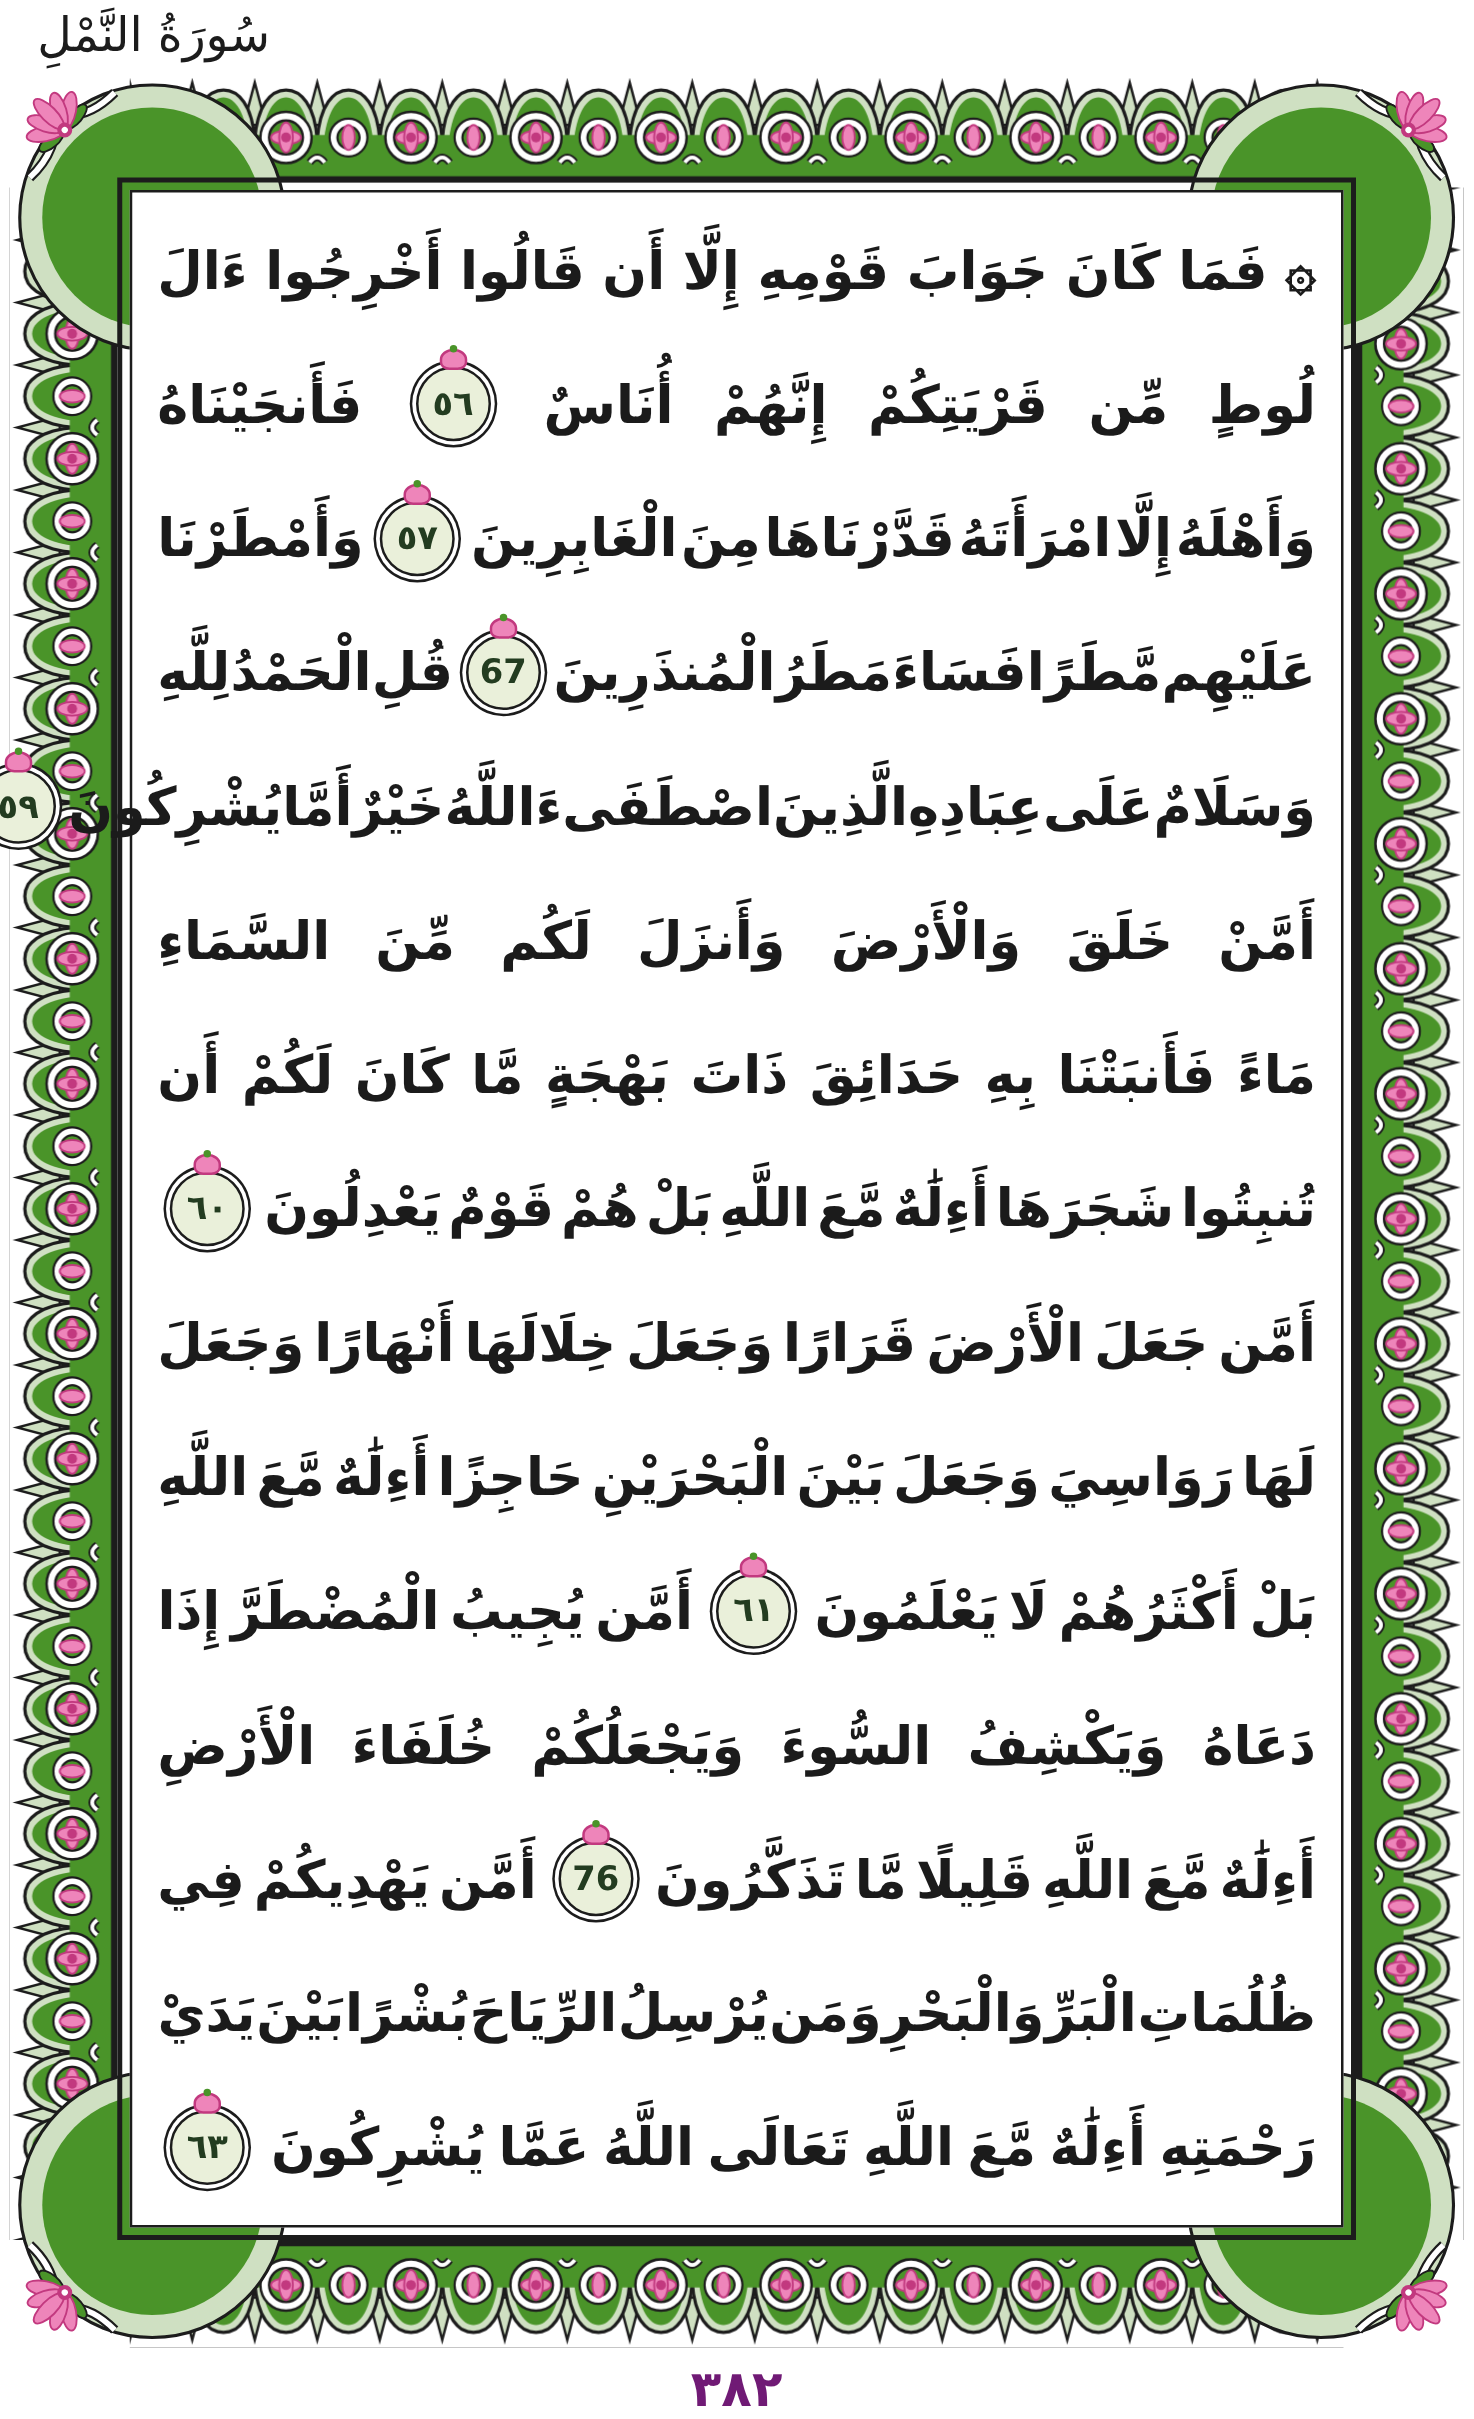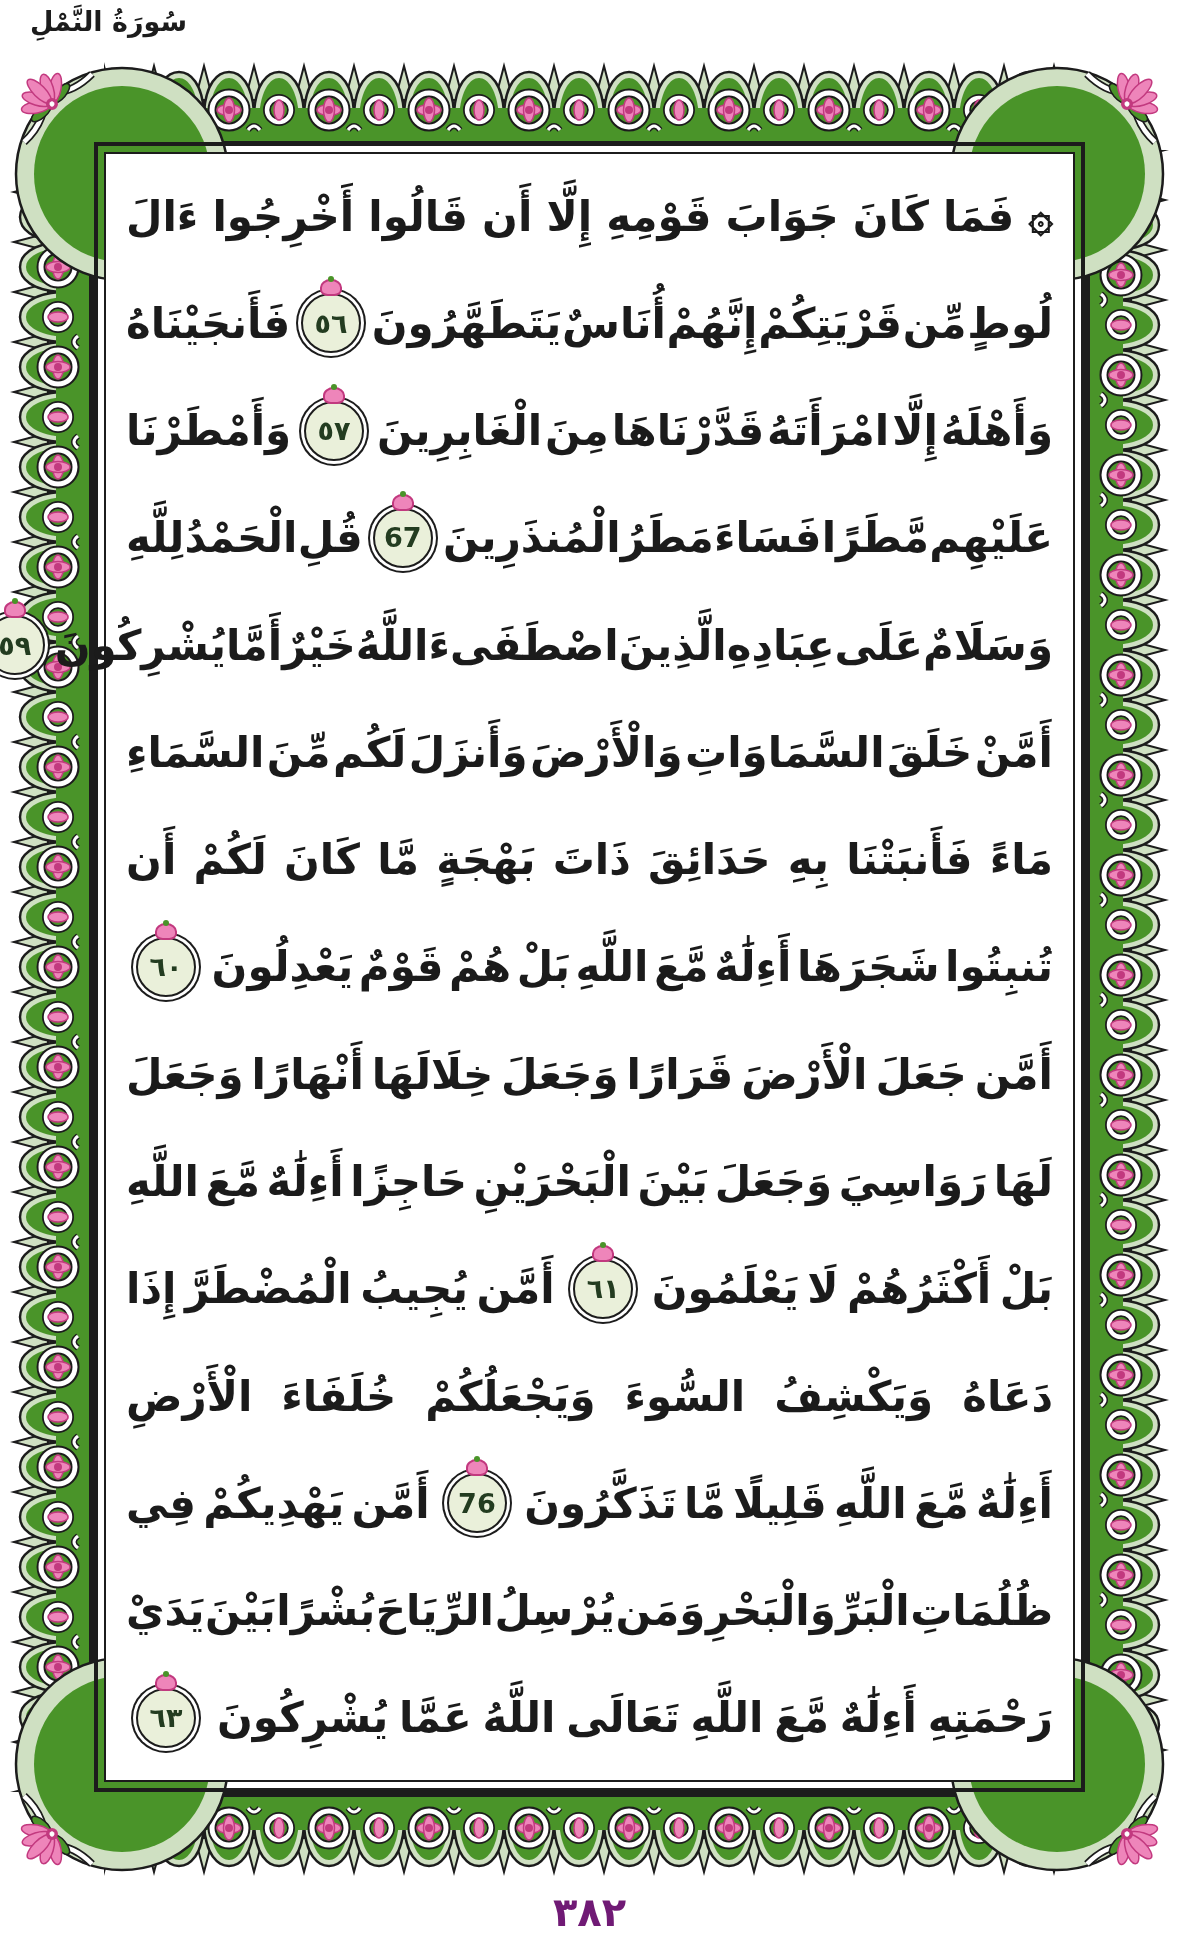--- a/index.html
+++ b/index.html
@@ -2,21 +2,21 @@
 <html lang="ar" dir="rtl" style="--green: #4a9429; --pale: #cfe0c2; --pink: #ee85ba; --pinkdark: #c2397f; --ink: #1c1c1c; --medallion: #eaf0da; --paper: #ffffff;"><head>
 <meta charset="utf-8">
 <style>
   html,body { margin:0; padding:0; background:#fff; }
   .page {
     position:relative; width:1179px; height:1935px; overflow:hidden;
     background:var(--paper,#ffffff);
     font-family:"DejaVu Sans", sans-serif;
     color:var(--ink,#1c1c1c);
   }
-  .hdr { position:absolute; top:6px; font-size:27px; font-weight:bold; white-space:nowrap; }
+  .hdr { position:absolute; top:6px; font-size:38px; font-weight:normal; white-space:nowrap; }
   .hdr-juz   { right:232px; }
   .hdr-surah { left:30px; }
 
   
   .strip, .corner { position:absolute; overflow:visible; }
   .f-green   { fill:var(--green); }
   .f-pale    { fill:var(--pale); }
   .f-ink     { fill:var(--ink); }
   .f-pink    { fill:var(--pink); }
   .f-pinkdark{ fill:var(--pinkdark); }
@@ -265,21 +265,20 @@
             <span class="word">قَالُوا</span>
             <span class="word">أَخْرِجُوا</span>
             <span class="word">ءَالَ</span>
           </div>
           <div class="line">
             <span class="word">لُوطٍ</span>
             <span class="word">مِّن</span>
             <span class="word">قَرْيَتِكُمْ</span>
             <span class="word">إِنَّهُمْ</span>
             <span class="word">أُنَاسٌ</span>
-            <span class="word">يَتَطَهَّرُونَ</span>
             <span class="verse-medallion">
               <span class="m-flower"></span>
               <span class="m-num">٥٦</span>
             </span>
             <span class="word">فَأَنجَيْنَاهُ</span>
           </div>
           <div class="line">
             <span class="word">وَأَهْلَهُ</span>
             <span class="word">إِلَّا</span>
             <span class="word">امْرَأَتَهُ</span>
@@ -317,21 +316,20 @@
             <span class="word">أَمَّا</span>
             <span class="word">يُشْرِكُونَ</span>
             <span class="verse-medallion">
               <span class="m-flower"></span>
               <span class="m-num">٥٩</span>
             </span>
           </div>
           <div class="line">
             <span class="word">أَمَّنْ</span>
             <span class="word">خَلَقَ</span>
-            <span class="word">السَّمَاوَاتِ</span>
             <span class="word">وَالْأَرْضَ</span>
             <span class="word">وَأَنزَلَ</span>
             <span class="word">لَكُم</span>
             <span class="word">مِّنَ</span>
             <span class="word">السَّمَاءِ</span>
           </div>
           <div class="line">
             <span class="word">مَاءً</span>
             <span class="word">فَأَنبَتْنَا</span>
             <span class="word">بِهِ</span>

